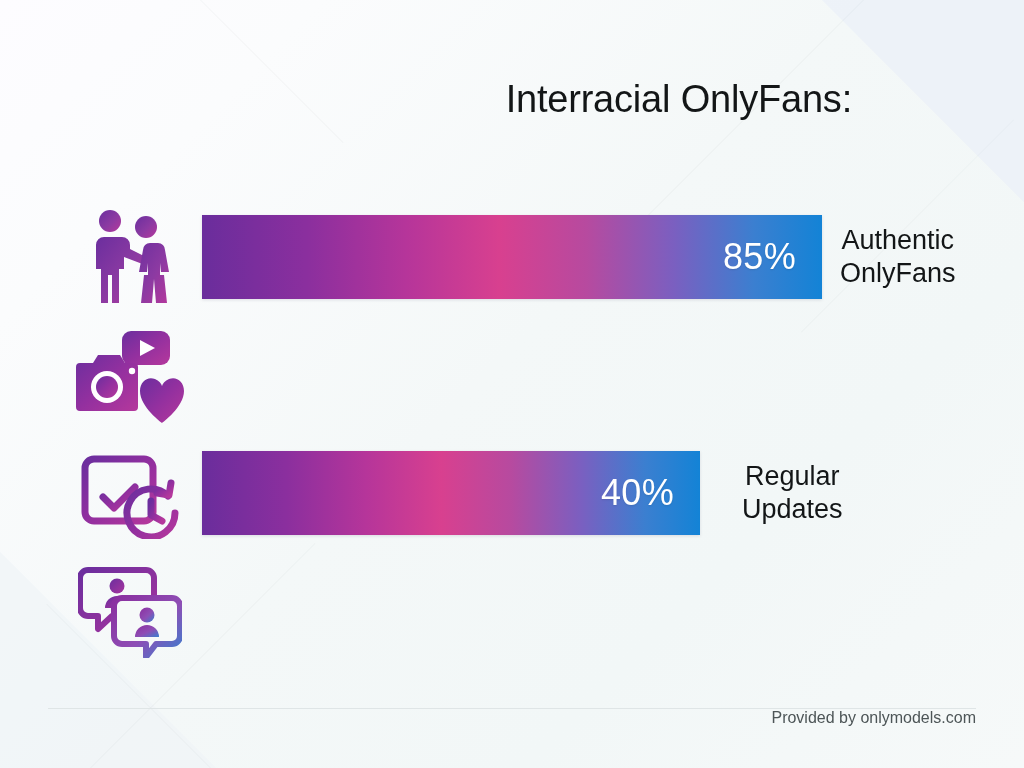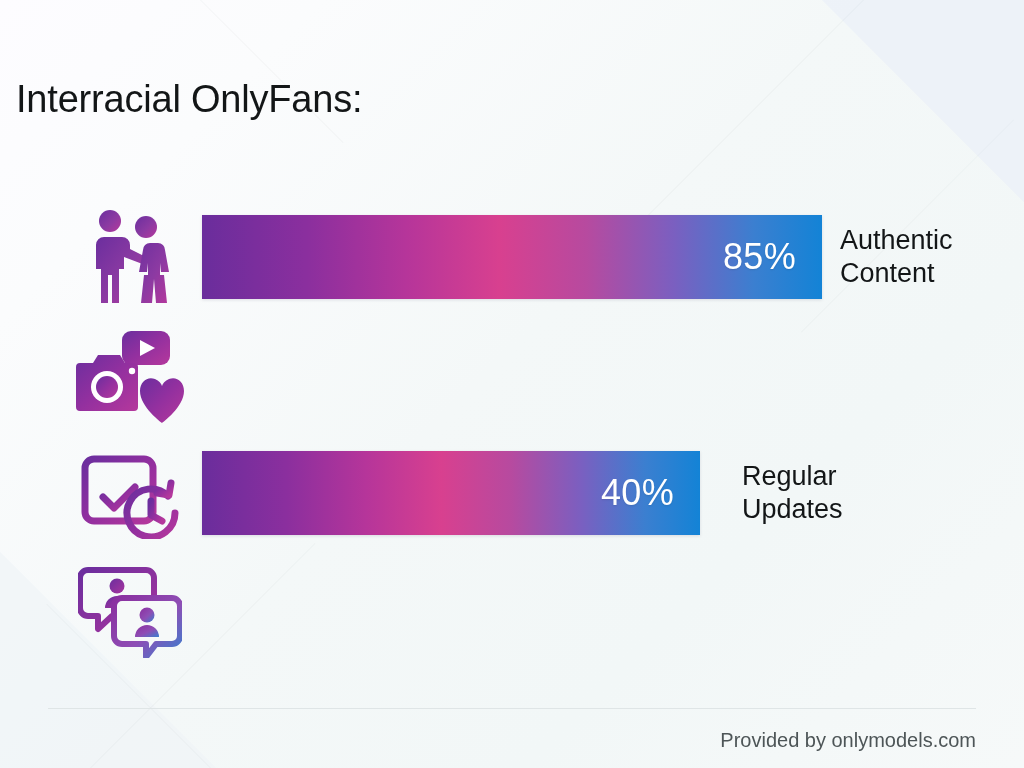--- a/index.html
+++ b/index.html
@@ -46,42 +46,43 @@
     position: absolute; bottom: -170px; left: -160px;
     width: 320px; height: 320px;
     background: rgba(238, 244, 246, 0.6);
     transform: rotate(45deg);
   }
 
   
   #title {
     position: absolute;
     top: 48px;
-    left: 16px;
+    left: 0;
     width: 852px;
-    text-align: left;
+    text-align: right;
     color: #131617;
     font-size: 38px;
     line-height: 52px;
     font-weight: 400;
     letter-spacing: -0.2px;
   }
   #title .tline { display: block; }
 
   
   #chart {
     position: absolute;
     top: 215px;
     left: 0;
     width: 1024px;
   }
   .row {
     position: relative;
     height: 100px;
     margin-bottom: 18px;
+    text-align: center;
   }
   .icon-cell {
     position: absolute;
     left: 72px;
     top: -8px;
     width: 116px;
     height: 100px;
     display: flex;
     align-items: center;
     justify-content: center;
@@ -138,23 +139,23 @@
     position: absolute;
     left: 48px;
     top: 708px;
     width: 928px;
     height: 1px;
     background: #dfe5e6;
   }
   #footer-text {
     position: absolute;
     right: 48px;
-    top: 730px;
+    top: 708px;
     color: #4d5557;
-    font-size: 20px;
+    font-size: 16px;
     line-height: 20px;
     text-align: center;
   }
 </style>
 </head>
 <body>
 
 <div id="canvas">
 
   <div class="deco-box-a"></div>
@@ -187,21 +188,21 @@
             <circle cx="62" cy="20" r="11"></circle>
             <path d="M50 36 h24 a7 7 0 0 1 7 7 l4 22 h-8 l-1 -9 v12 h4 l3 28 h-11 l-2 -24 -2 24 h-11 l3 -28 h4 V56 l-1 9 h-8 l4 -22 a7 7 0 0 1 7 -7 z"></path>
           </g>
         </svg>
       </div>
       <div class="bar-track">
         <div class="bar" style="width:620px">
           <span class="pct">85%</span>
         </div>
         <div class="cat-label" style="left:638px">Authentic
-Content</div>
+OnlyFans</div>
       </div>
     </div>
 
     <div class="row">
       <div class="icon-cell">
         <svg width="108" height="96" viewBox="0 0 108 96" aria-hidden="true">
           <defs>
             <linearGradient id="gIcon2" x1="0" y1="0" x2="1" y2="1">
               <stop offset="0%" stop-color="#6B2E9E"></stop>
               <stop offset="50%" stop-color="#93309F"></stop>

